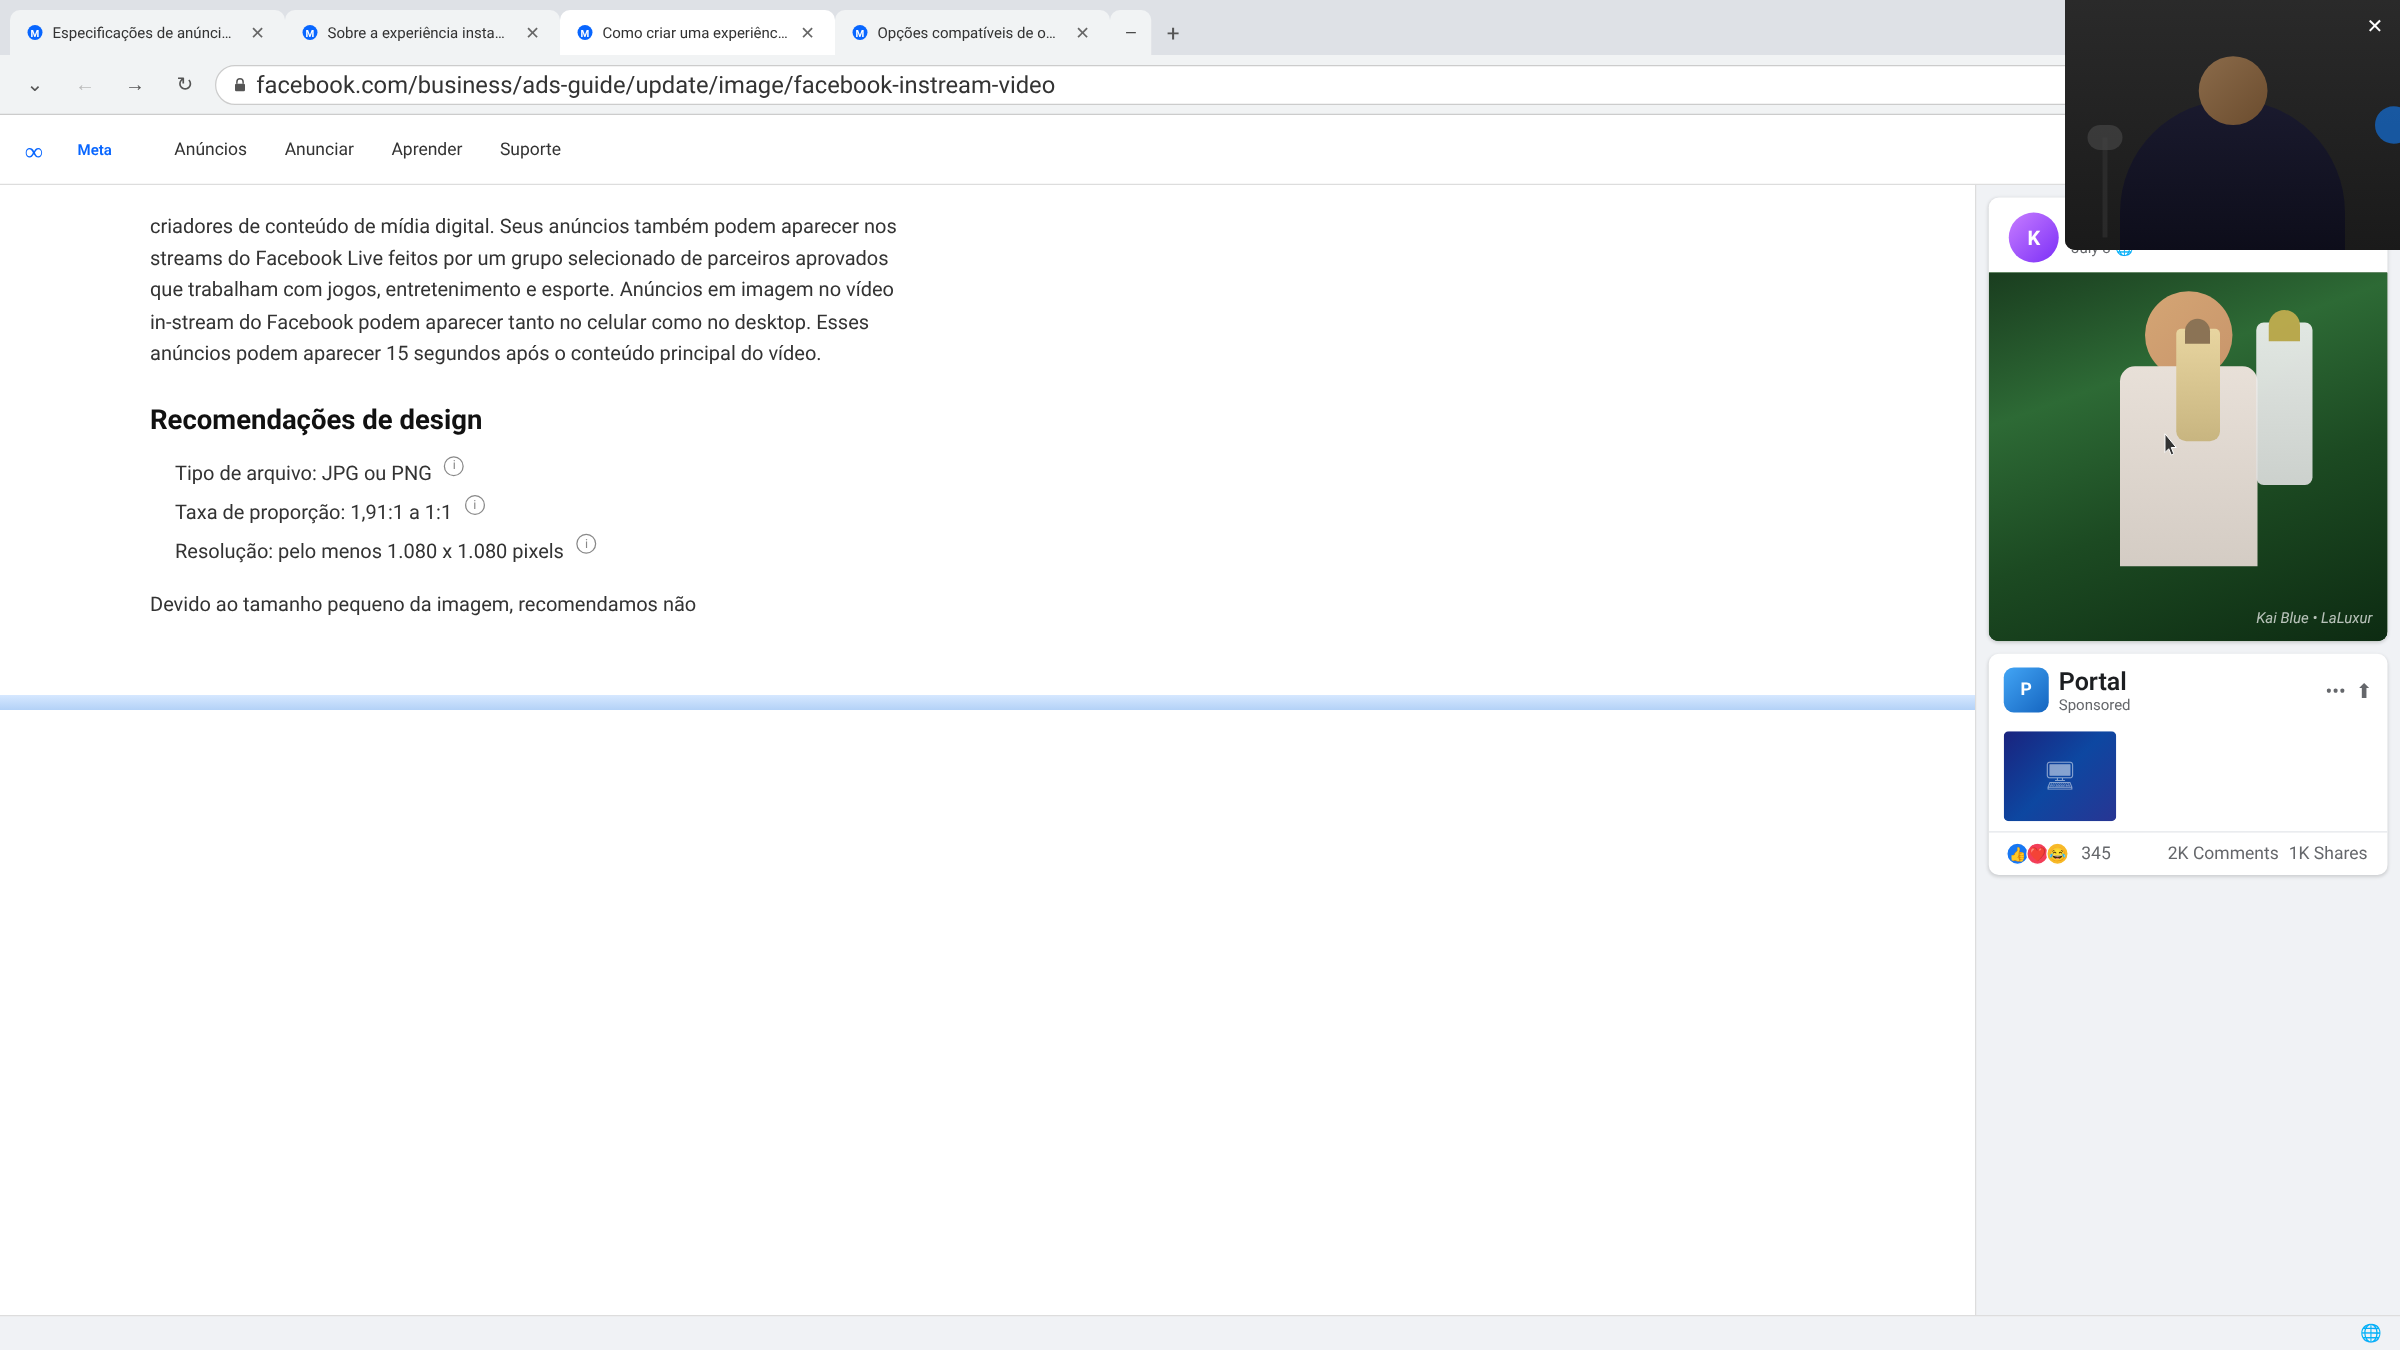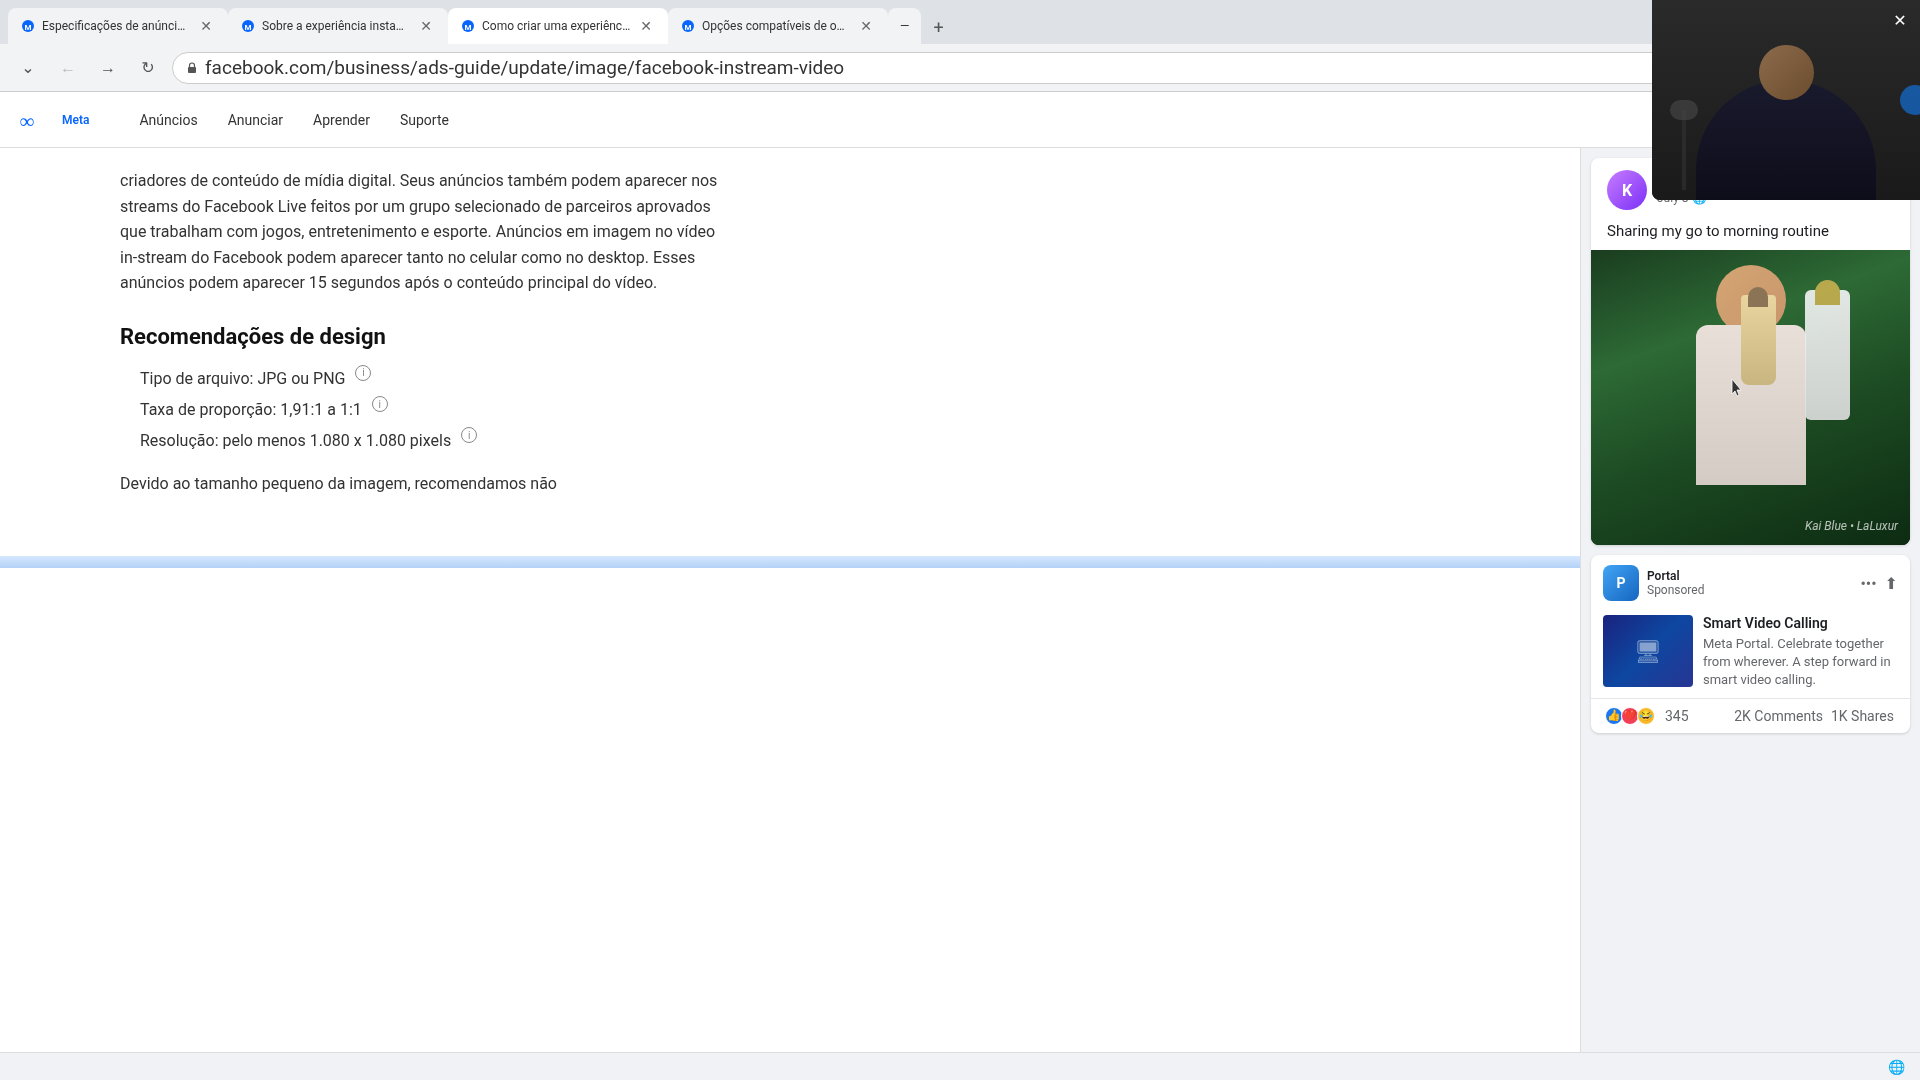--- a/index.html
+++ b/index.html
@@ -49,21 +49,21 @@
     .fb-post-text { padding: 4px 16px 10px; font-size: 15px; color: #1c1e21; }
     .fb-post-image { width: 100%; height: 295px; background: #2d5a27; display: flex; align-items: center; justify-content: center; position: relative; overflow: hidden; }
     .fb-post-image-inner { width: 100%; height: 100%; background: linear-gradient(135deg, #3a7d44 0%, #1f4e2a 50%, #0d2b14 100%); display: flex; align-items: center; justify-content: center; }
     .fb-image-watermark { position: absolute; bottom: 12px; right: 12px; font-size: 12px; color: rgba(255,255,255,0.7); font-style: italic; }
 
     
     .fb-ad-card { background: #fff; margin: 0 10px 10px; border-radius: 8px; box-shadow: 0 1px 3px rgba(0,0,0,0.15); overflow: hidden; }
     .fb-ad-header { display: flex; align-items: center; padding: 10px 12px 6px; gap: 8px; }
     .fb-ad-avatar { width: 36px; height: 36px; border-radius: 50%; background: linear-gradient(135deg, #2196f3, #0d47a1); flex-shrink: 0; }
     .fb-ad-meta { flex: 1; }
-    .fb-ad-name { font-size: 12px; font-weight: 600; color: #1c1e21; }
+    .fb-ad-name { font-size: 20px; font-weight: 600; color: #1c1e21; }
     .fb-ad-sponsored { font-size: 12px; color: #65676b; }
     .fb-ad-dots { font-size: 16px; color: #65676b; cursor: pointer; }
     .fb-ad-up { font-size: 16px; color: #65676b; cursor: pointer; }
     .fb-ad-content { display: flex; gap: 10px; padding: 8px 12px; }
     .fb-ad-thumbnail { width: 90px; height: 72px; background: linear-gradient(135deg, #1a237e, #283593); border-radius: 4px; flex-shrink: 0; overflow: hidden; display: flex; align-items: center; justify-content: center; font-size: 28px; color: rgba(255,255,255,0.5); }
     .fb-ad-info { flex: 1; }
     .fb-ad-title { font-size: 14px; font-weight: 600; color: #1c1e21; margin-bottom: 4px; }
     .fb-ad-desc { font-size: 13px; color: #65676b; line-height: 1.4; }
     .fb-post-stats { display: flex; align-items: center; justify-content: space-between; padding: 8px 16px; border-top: 1px solid #e4e6ea; }
     .fb-reactions { display: flex; align-items: center; gap: 4px; }
@@ -232,21 +232,20 @@
             </div>
             <div class="fb-post-time">
               <span>July 8</span>
               <span>🌐</span>
             </div>
           </div>
           <span class="fb-post-dots">•••</span>
           <span class="fb-post-close">✕</span>
         </div>
 
-        <div class="fb-post-text">Sharing my go to morning routine</div>
 
         <div class="fb-post-image">
 
           <div class="fb-post-image-inner" style="position:relative; width:100%; height:100%;">
 
             <div style="position:absolute; inset:0; background: linear-gradient(160deg, #1a3d1f 0%, #2d6a35 30%, #1c4a22 60%, #0d2b12 100%);"></div>
 
             <div style="position:absolute; bottom:0; left:50%; transform:translateX(-50%); width:140px; height:280px; display:flex; align-items:flex-end; justify-content:center;">
               <div style="width:70px; height:70px; border-radius:50%; background: linear-gradient(135deg, #d4a574, #c8956b); position:absolute; top:0;"></div>
               <div style="width:110px; height:160px; background: linear-gradient(180deg, #e8e0d8, #d4ccc4); border-radius:12px 12px 0 0; position:absolute; top:60px;"></div>
@@ -279,24 +278,20 @@
             <div class="fb-ad-name">Portal</div>
             <div class="fb-ad-sponsored">Sponsored</div>
           </div>
           <span class="fb-ad-dots">•••</span>
           <span class="fb-ad-up">⬆</span>
         </div>
 
         <div class="fb-ad-content">
           <div class="fb-ad-thumbnail">
             <div style="width:100%; height:100%; background: linear-gradient(135deg, #1a237e 0%, #0d47a1 50%, #283593 100%); display:flex; align-items:center; justify-content:center; font-size:22px; color:rgba(255,255,255,0.5);">🖥</div>
-          </div>
-          <div class="fb-ad-info">
-            <div class="fb-ad-title">Smart Video Calling</div>
-            <div class="fb-ad-desc">Meta Portal. Celebrate together from wherever. A step forward in smart video calling.</div>
           </div>
         </div>
 
         <div class="fb-post-stats">
           <div class="fb-reactions">
             <div class="fb-reaction-icons">
               <div class="fb-reaction-icon like">👍</div>
               <div class="fb-reaction-icon love">❤️</div>
               <div class="fb-reaction-icon haha">😂</div>
             </div>

